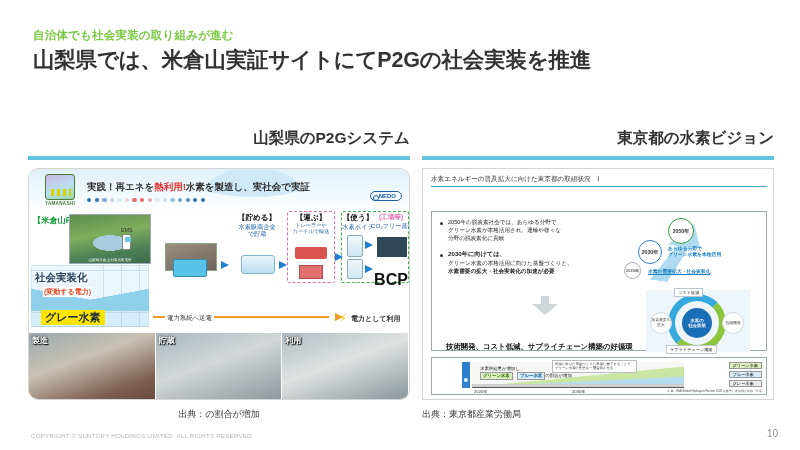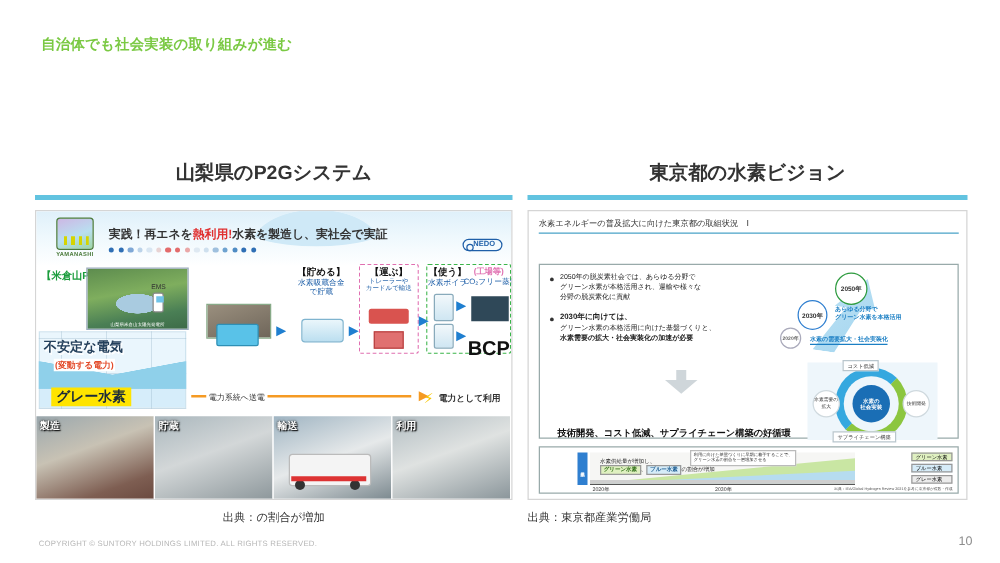--- a/index.html
+++ b/index.html
@@ -16,33 +16,33 @@
     font-size: 11.5px; font-weight: bold; color: #7ac943; letter-spacing: .2px;
   }
   .headline {
     position: absolute; left: 33px; top: 46px;
     font-size: 21.5px; font-weight: bold; color: #333333;
     line-height: 1.34; letter-spacing: -0.2px;
   }
   
   .colhead {
     position: absolute; font-size: 15.5px; font-weight: bold; color: #333;
-    text-align: center;
+    text-align: right;
   }
   .colhead.left  { left: 28px;  top: 128px; width: 382px; }
   .colhead.right { left: 422px; top: 128px; width: 352px; }
   .underbar { position: absolute; height: 4px; background: #62c3e0; }
   .underbar.left  { left: 28px;  top: 156px; width: 382px; }
   .underbar.right { left: 422px; top: 156px; width: 352px; }
 
   
   .panel {
     position: absolute; border: 1px solid #d5d5d5; background: #fff; overflow: hidden;
   }
-  .panel-left  { left: 28px;  top: 168px; width: 382px; height: 232px; }
+  .panel-left  { left: 28px;  top: 168px; width: 382px; height: 232px; border-radius: 10px; }
   .panel-right { left: 422px; top: 168px; width: 352px; height: 232px; }
 
   
   .yl-top {
     position: absolute; left: 0; top: 0; width: 100%; height: 44px;
     background: linear-gradient(180deg,#dff0fa 0%, #eef8fd 45%, #ffffff 100%);
   }
   .yl-mt {
     position: absolute; right: 96px; top: -6px; width: 120px; height: 34px;
     background: radial-gradient(ellipse at 50% 100%, #cfe9f7 0 60%, transparent 61%);
@@ -215,20 +215,21 @@
   .cap.left{left:28px;top:408px;width:382px;text-align:center;}
   .cap.right{left:422px;top:408px;width:352px;}
   .footer{position:absolute;left:31px;top:432px;font-size:6.2px;color:#b6b6b6;letter-spacing:.2px;}
   .pageno{position:absolute;right:22px;top:428px;font-size:10px;color:#8d8d8d;}
 </style>
 </head>
 <body>
 
 <div class="eyebrow">自治体でも社会実装の取り組みが進む</div>
 <div class="headline">
+  <div>山梨県では、米倉山実証サイトにてP2Gの社会実装を推進</div>
 </div>
 
 <div class="colhead left">山梨県のP2Gシステム</div>
 <div class="underbar left"></div>
 <div class="colhead right">東京都の水素ビジョン</div>
 <div class="underbar right"></div>
 
 <div class="panel panel-left">
 
   <div class="yl-top">
@@ -311,45 +312,40 @@
       <div class="arrow-b" style="left:210px;top:28px;"></div>
       <div class="arrow-b" style="left:210px;top:52px;"></div>
       <div style="position:absolute;left:222px;top:24px;width:30px;height:20px;background:#2f4858;"></div>
       <div class="sub" style="position:absolute;left:218px;top:58px;width:36px;text-align:center;color:#111;font-weight:bold;">BCP</div>
     </div>
 
     <div class="elec-block">
       <div class="elec-bg"></div>
       <div class="elec-grid"></div>
       <div class="mtn"></div>
-      <div class="lbl-unstable">不安定な電気</div>
+      <div class="lbl-unstable">社会実装化</div>
       <div class="lbl-fluct">(変動する電力)</div>
       <div class="lbl-stable">グレー水素</div>
     </div>
 
     <div class="flow-line">
       <div class="ln"></div>
       <div class="hd"></div>
     </div>
     <div class="flow-lbl">電力系統へ送電</div>
     <div class="bolt">⚡</div>
     <div class="flow-lbl2">電力として利用</div>
   </div>
 
   <div class="photostrip">
     <div class="ps ps1">
       <div class="pcap">製造</div>
     </div>
     <div class="ps ps2">
       <div class="pcap">貯蔵</div>
-    </div>
-    <div class="ps ps3">
-      <div class="truck"></div>
-      <div class="truckred"></div>
-      <div class="pcap">輸送</div>
     </div>
     <div class="ps ps4">
       <div class="pcap">利用</div>
     </div>
   </div>
 </div>
 
 <div class="panel panel-right">
 
   <div class="tk-hd">

